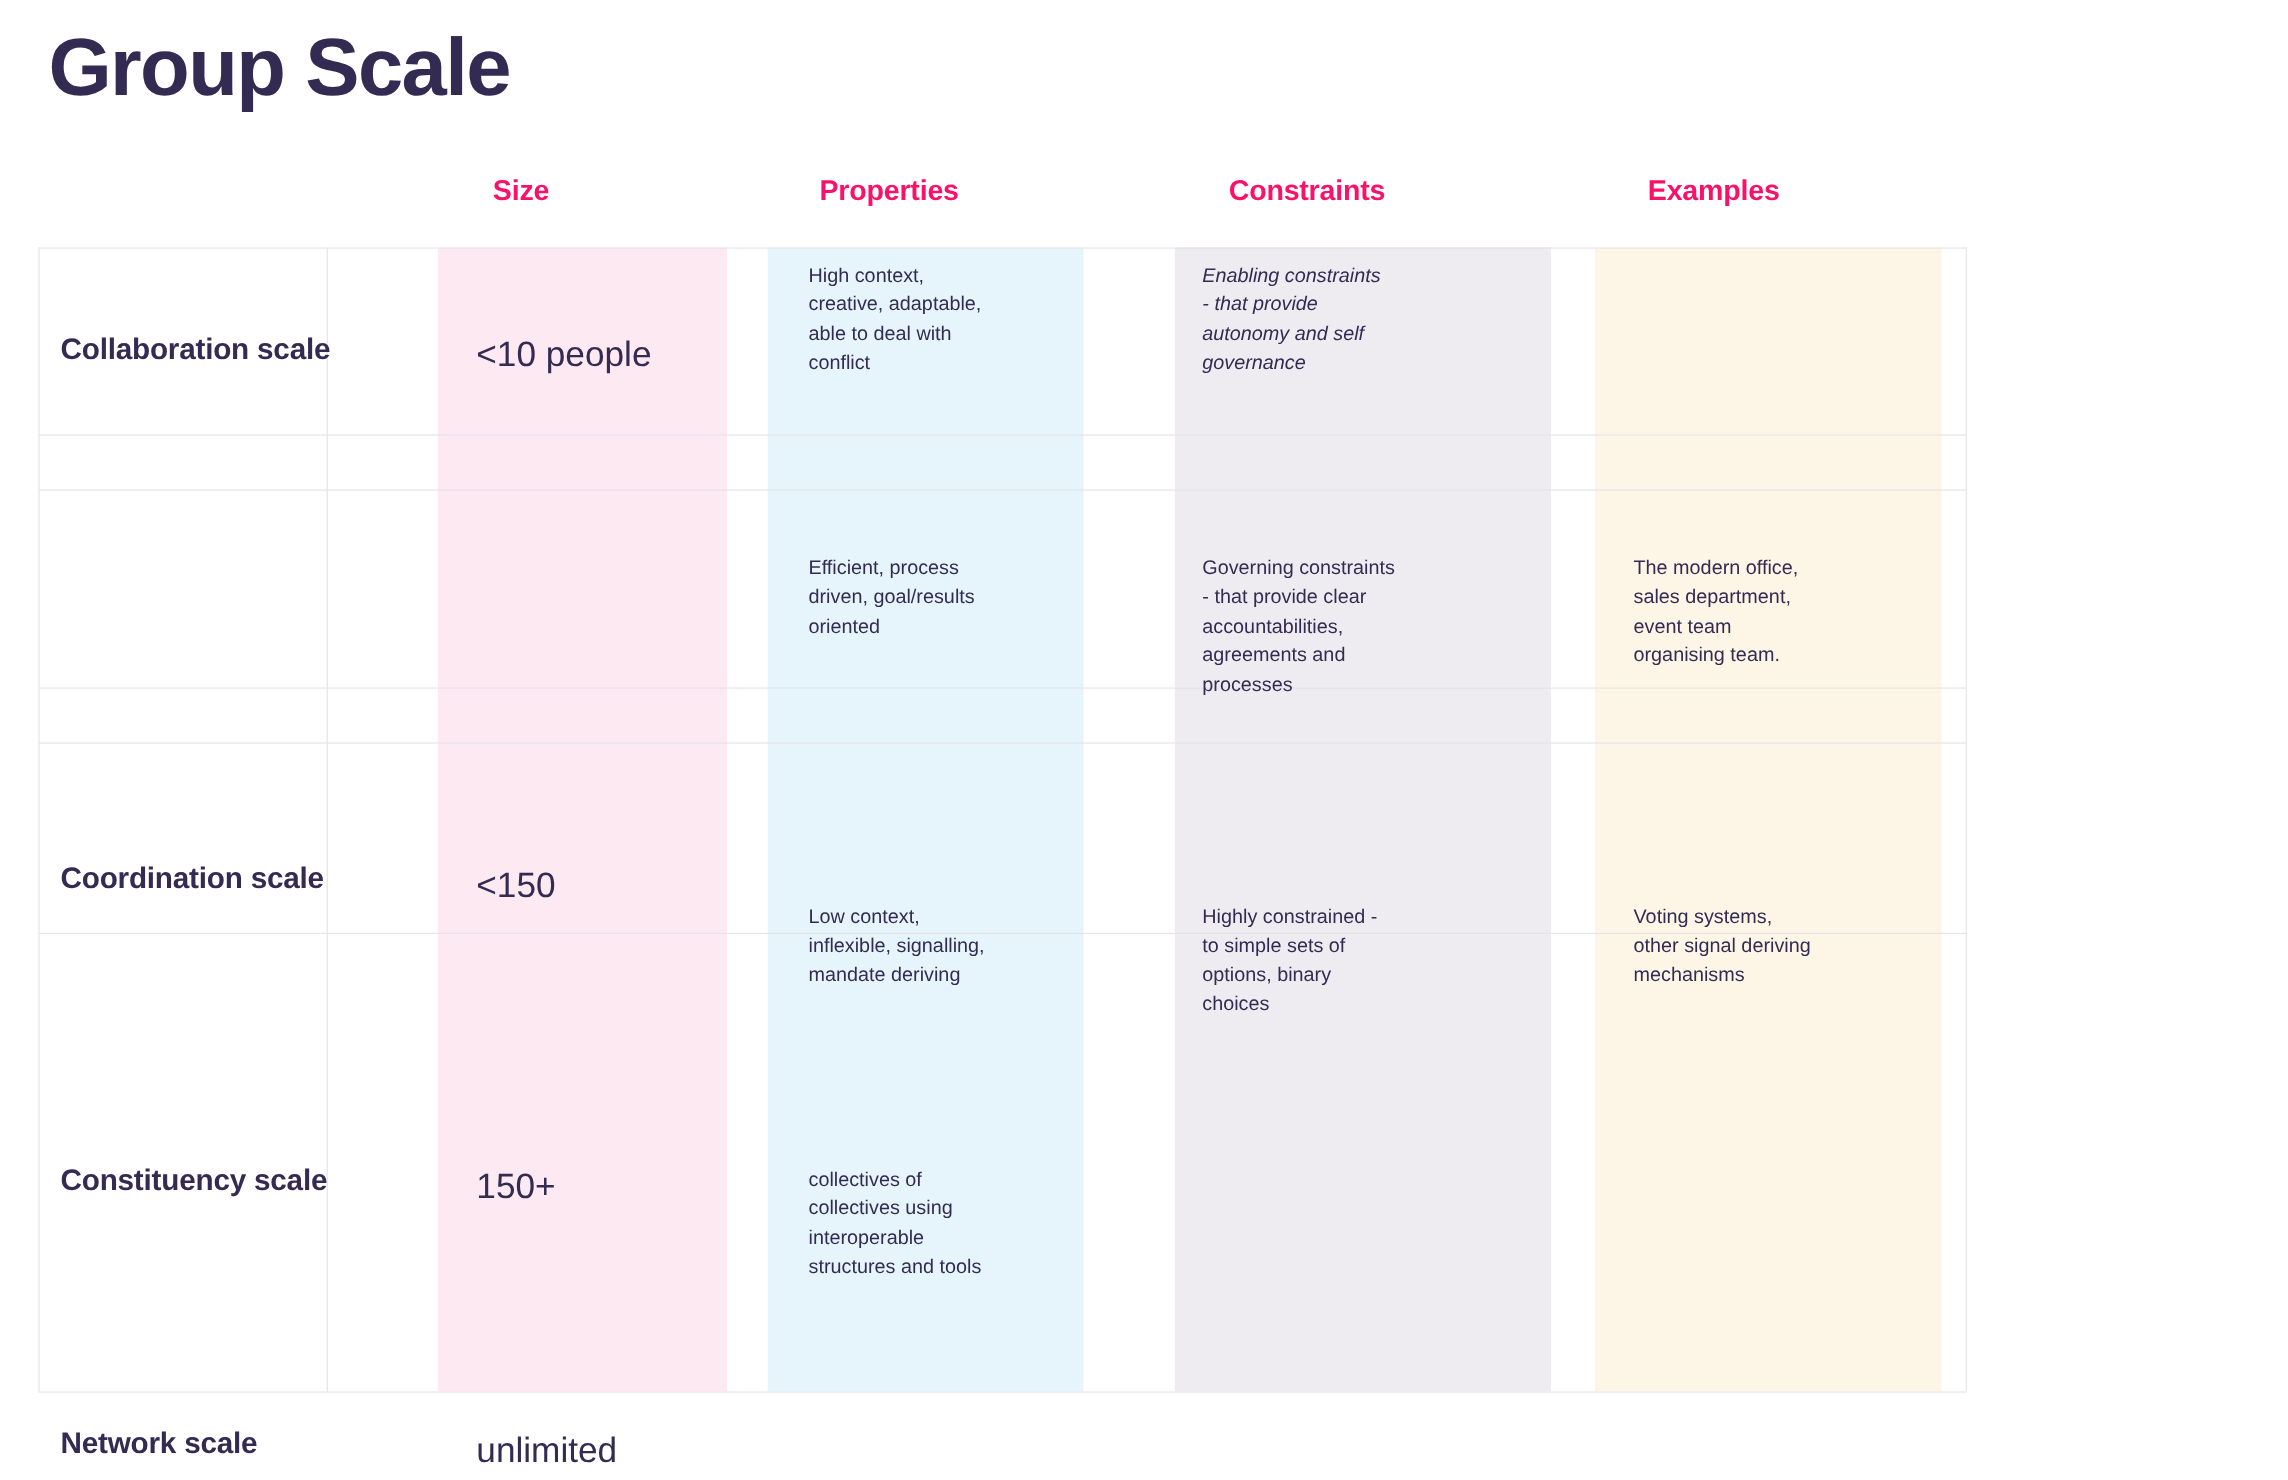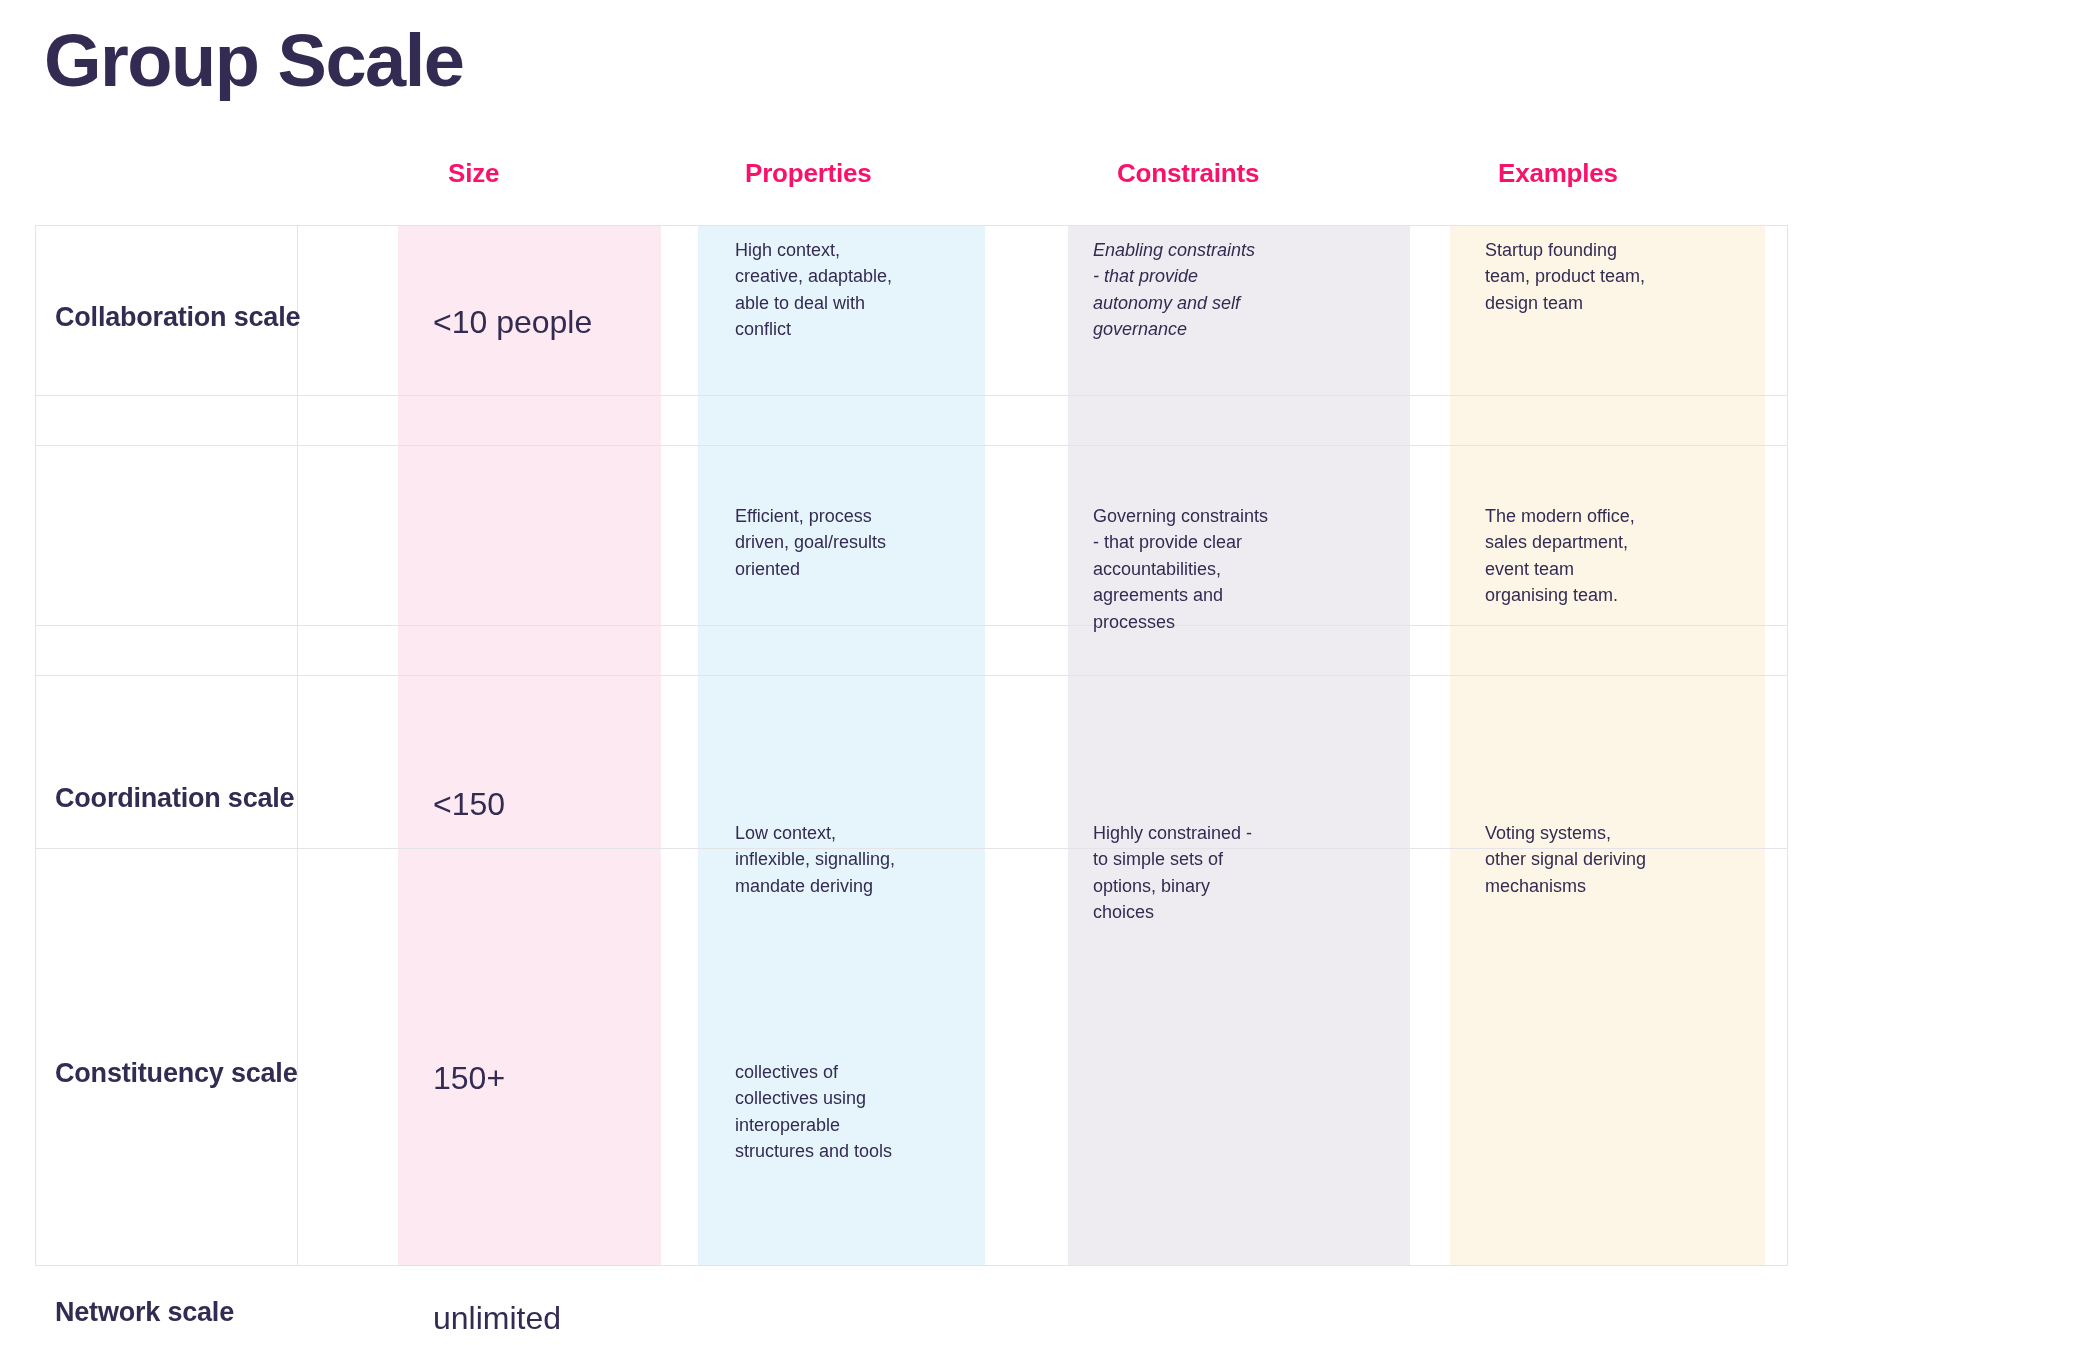--- a/index.html
+++ b/index.html
@@ -147,23 +147,20 @@
       <div class="cell name" style="left:20px;  top:73px;">Collaboration scale</div>
       <div class="cell size" style="left:398px; top:74px;">&lt;10 people</div>
       <div class="cell" style="left:700px; top:12px; width:245px;">High context,
 creative, adaptable,
 able to deal with
 conflict</div>
       <div class="cell" style="left:1058px;top:12px; width:310px;font-style:italic;">Enabling constraints
 - that provide
 autonomy and self
 governance</div>
-      <div class="cell" style="left:1450px;top:12px; width:290px;">Startup founding
-team, product team,
-design team</div>
 
       <div class="cell name" style="left:20px;  top:554px;">Coordination scale</div>
       <div class="cell size" style="left:398px; top:556px;">&lt;150</div>
       <div class="cell" style="left:700px; top:278px; width:250px;">Efficient, process
 driven, goal/results
 oriented</div>
       <div class="cell" style="left:1058px;top:278px; width:320px;">Governing constraints
 - that provide clear
 accountabilities,
 agreements and

